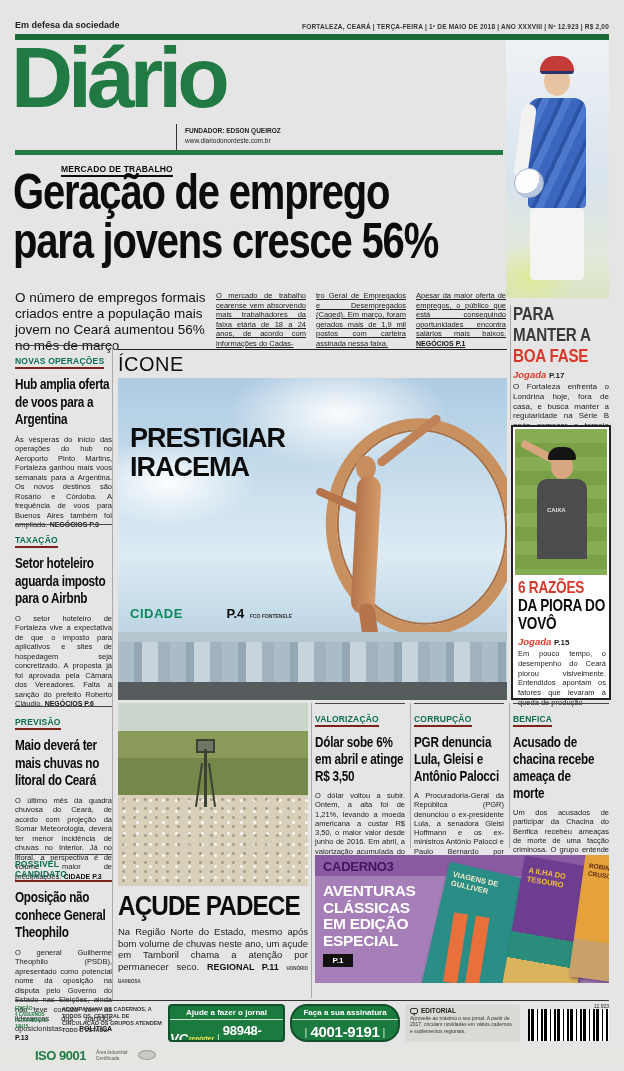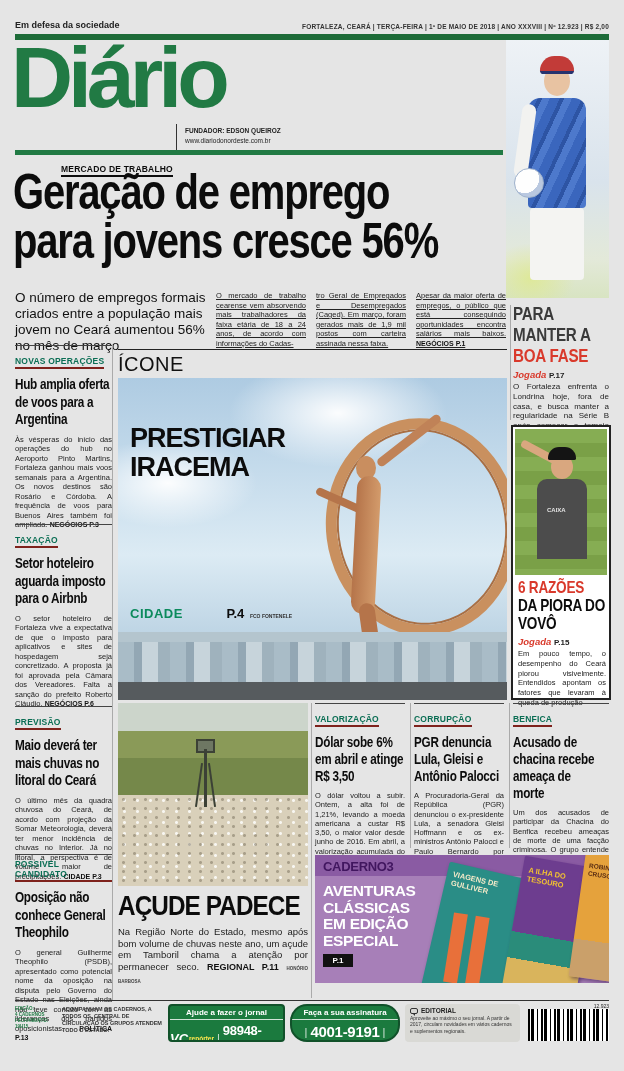--- a/index.html
+++ b/index.html
@@ -363,14 +363,22 @@
     <div class="edit-head">
       <span class="bubble"></span>
       <span class="edit-label">EDITORIAL</span>
     </div>
     <div class="edit-text">Aproveite ao máximo o seu jornal. A partir de 2017, circulam novidades em vários cadernos e suplementos regionais.</div>
   </div>
 
   <div class="abs barcode-num">12.923</div>
   <div class="abs barcode"></div>
 
+  <div class="abs iso-bar">
+    <div class="iso-title">ISO 9001</div>
+    <div class="iso-sub">
+      <div>Área Industrial</div>
+      <div>Certificada</div>
+    </div>
+    <div class="iso-badge"></div>
+  </div>
 
 </div>
 
 </body></html>

